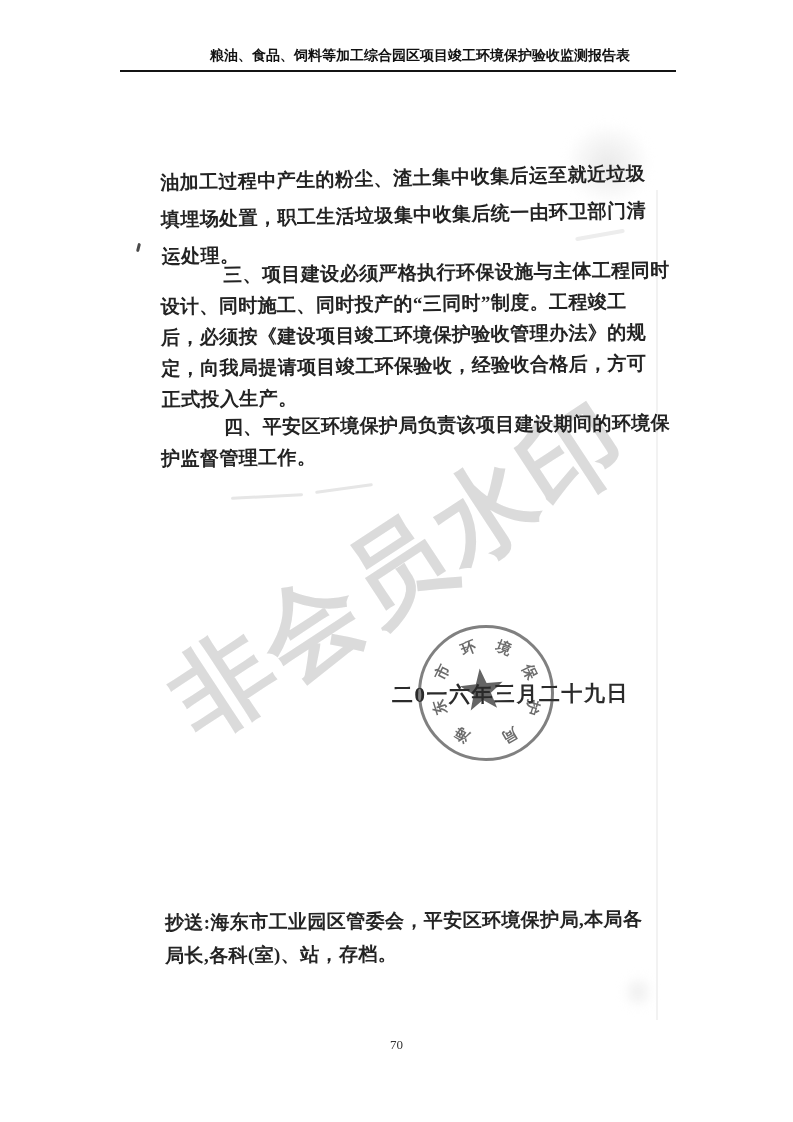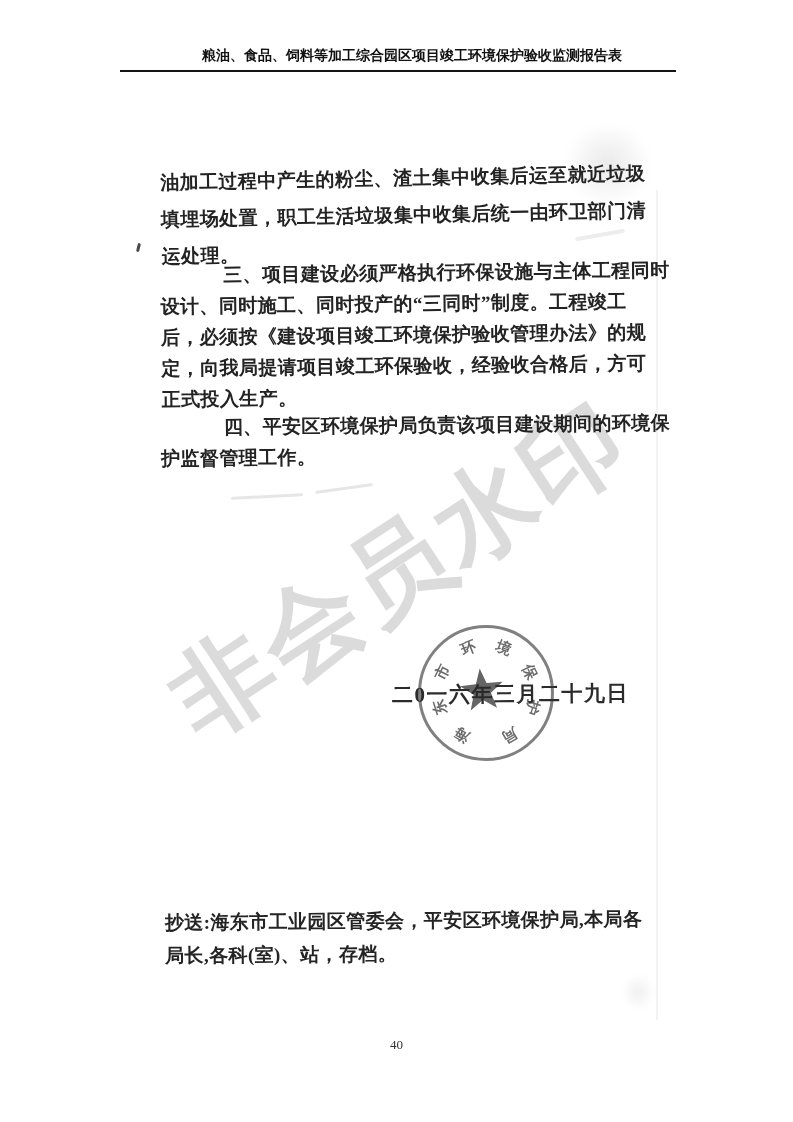--- a/index.html
+++ b/index.html
@@ -2,21 +2,21 @@
 <html><head>
 <meta charset="utf-8">
 <style>
   html,body{margin:0;padding:0;background:#ffffff;}
   .page{
     position:relative;width:793px;height:1122px;background:#ffffff;
     overflow:hidden;font-family:"Liberation Serif","DejaVu Serif",serif;color:#222;
   }
   
   .header-title{
-    position:absolute;left:112px;top:47px;width:600px;text-align:center;
+    position:absolute;left:120px;top:47px;width:600px;text-align:center;
     font-size:14px;font-weight:700;color:#111;letter-spacing:0px;white-space:nowrap;
   }
   .header-line{
     position:absolute;left:120px;top:70px;width:556px;height:2px;background:#141414;
   }
   
   .watermark{
     position:absolute;left:400px;top:570px;transform:translate(-50%,-50%) rotate(-33.3deg);
     font-family:"Liberation Sans","DejaVu Sans",sans-serif;font-weight:700;
     font-size:100px;letter-spacing:4px;white-space:nowrap;color:#d8d8d8;opacity:.9;
@@ -123,15 +123,15 @@
     <svg class="seal-star" viewBox="0 0 60 60">
       <polygon points="30,4 36.2,21.5 54.7,22 40,33.2 45.3,51 30,40.5 14.7,51 20,33.2 5.3,22 23.8,21.5" fill="rgba(42,42,42,0.82)"></polygon>
     </svg>
   </div>
 
   <div class="cc">
     <div class="line">抄送:海东市工业园区管委会，平安区环境保护局,本局各</div>
     <div class="line">局长,各科(室)、站，存档。</div>
   </div>
 
-  <div class="page-number">40</div>
+  <div class="page-number">70</div>
 
 </div>
 
 </body></html>

